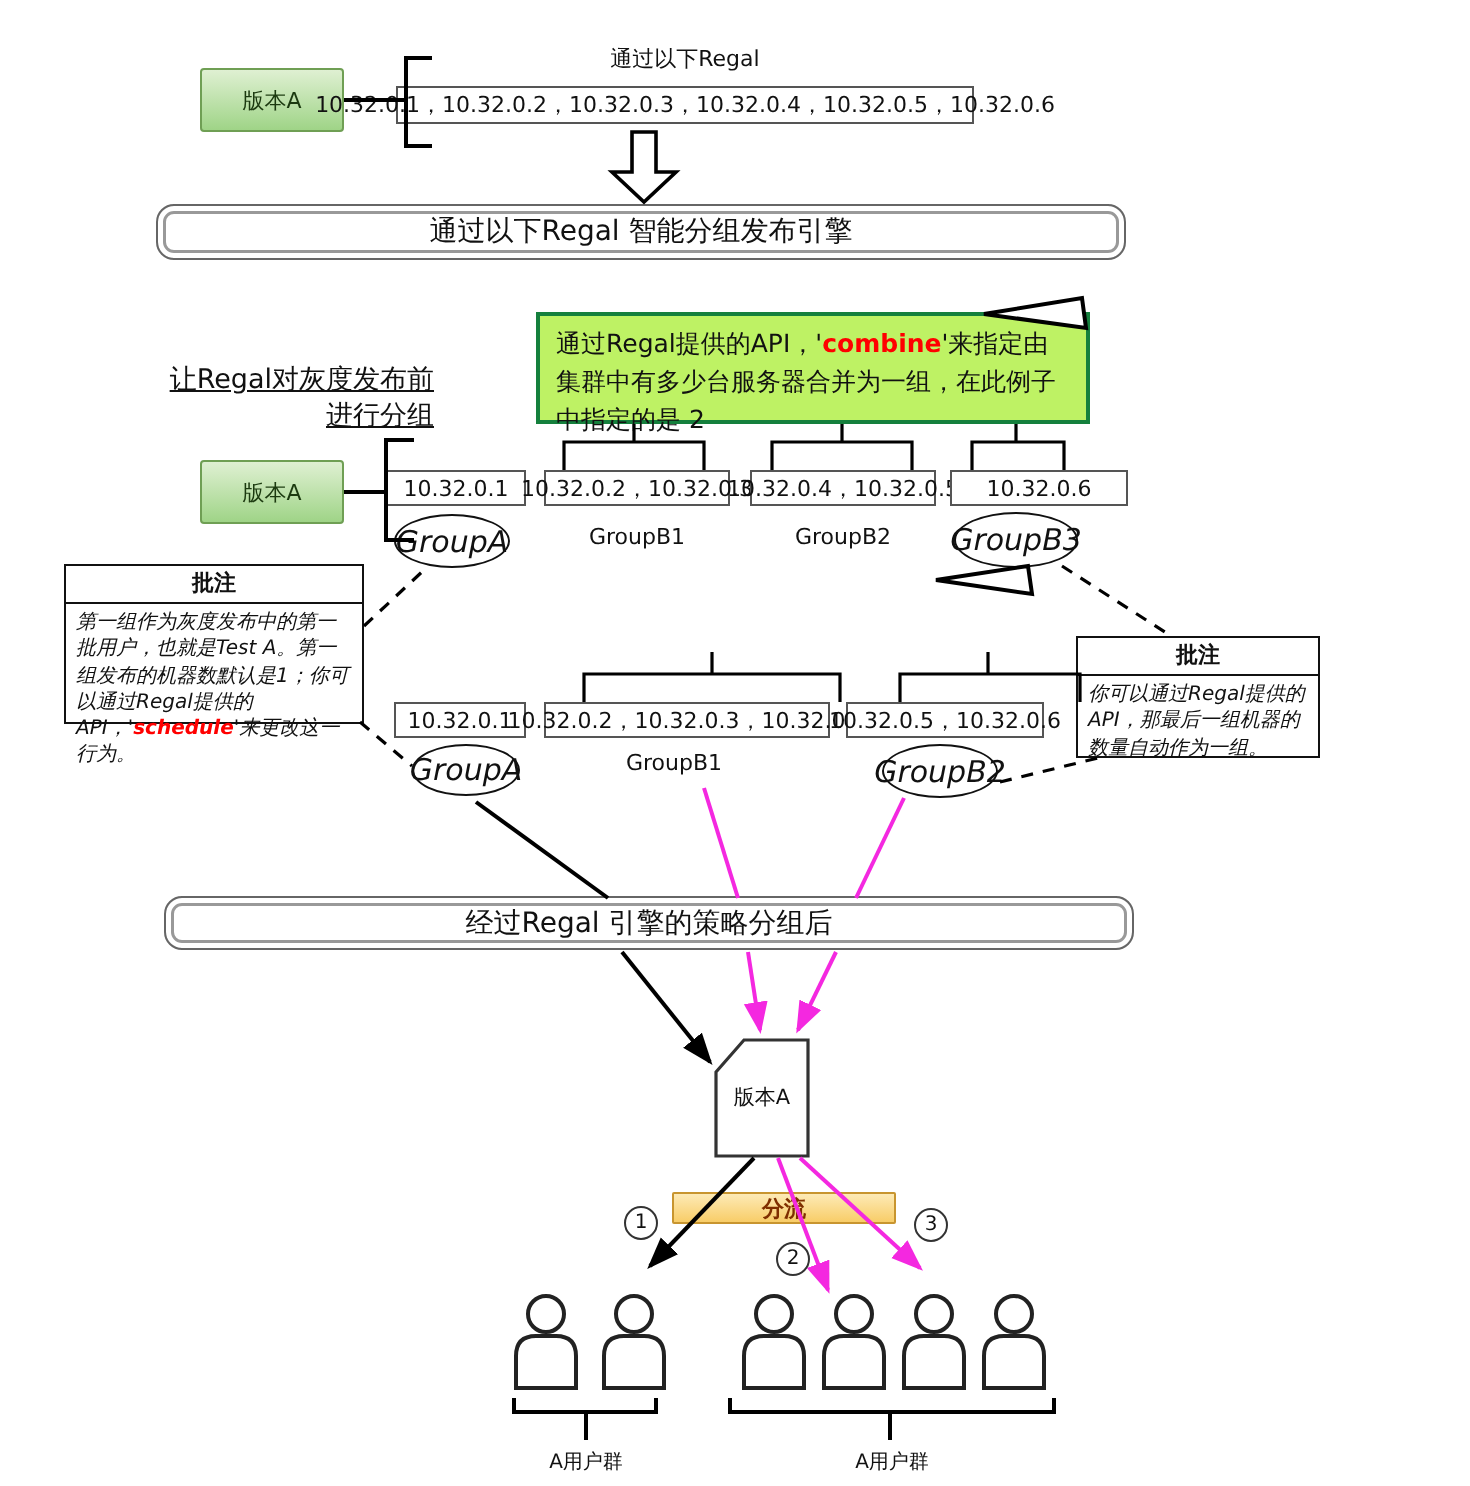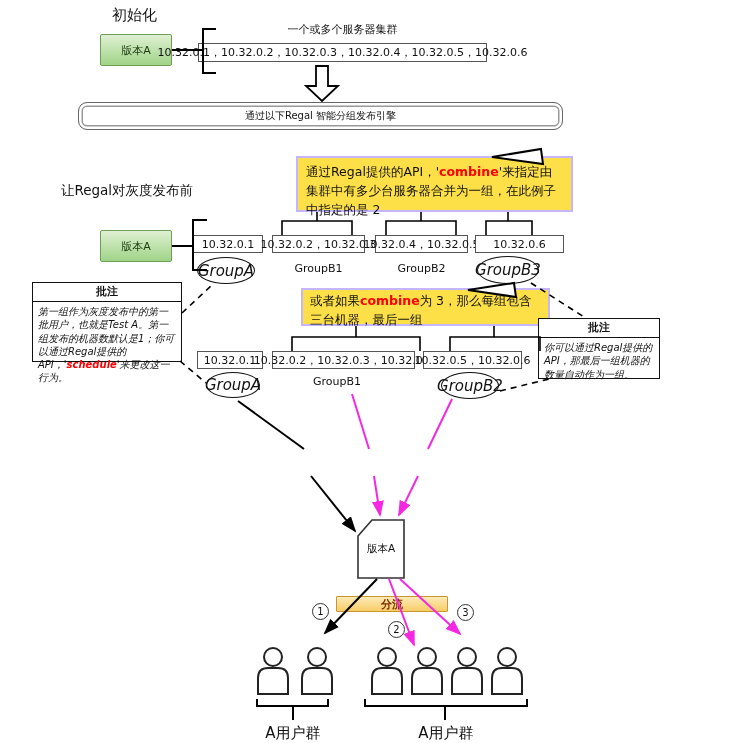--- a/index.html
+++ b/index.html
@@ -5,34 +5,34 @@
   * { box-sizing: border-box; margin: 0; padding: 0; }
   html,body { background:#fff; }
   body { font-family: "DejaVu Sans", sans-serif; color:#111; }
   .canvas { position:relative; width:735px; height:743px; background:#fff; overflow:hidden; }
   .abs { position:absolute; }
   .lyr { z-index:2; }
   svg.overlay { position:absolute; left:0; top:0; z-index:4; pointer-events:none; }
 
   .plain-label { font-size:11px; text-align:center; color:#111; }
   .title { font-size:15px; color:#111; }
-  .heading { font-size:13.5px; text-align:center; line-height:1.35; color:#111; }
+  .heading { font-size:13.5px; text-align:right; line-height:1.35; color:#111;text-decoration:underline; }
 
   .greenbox { width:72px; height:32px; border:1px solid #6f9f54; border-radius:2px;
     background:linear-gradient(#dff0d2,#9fd487); display:flex; align-items:center; justify-content:center;
     font-size:11px; color:#1c3a10; }
 
   .ipbox { border:1px solid #555; background:#fff; display:flex; align-items:center; justify-content:center;
     font-size:11px; white-space:nowrap; }
 
   .engine { border:1px solid #666; border-radius:9px; background:#fff;
     box-shadow: inset 0 0 0 2.5px #fff, inset 0 0 0 4px #999;
-    display:flex; align-items:center; justify-content:center; font-size:10px; }
-
-  .callout { border:2px solid #c4b5fd; background:#fde047; font-size:12.5px; line-height:1.5; color:#111;margin-left:28px; }
+    display:flex; align-items:center; justify-content:center; font-size:14px; }
+
+  .callout { border:2px solid #15803d; background:#bef264; font-size:12.5px; line-height:1.5; color:#111; }
   .callout.c1 { padding:5px 8px; }
   .callout.c2 { padding:2px 7px; }
   .red { color:#ff0000; font-weight:bold; }
 
   .note { border:1.5px solid #111; background:#fff; }
   .note-title { font-size:11px; font-weight:bold; text-align:center; border-bottom:1.5px solid #111; padding:1px 0 2px; }
   .note-body { font-size:10px; line-height:1.33; padding:3px 5px 4px;font-style:italic; }
 
   .ellipse { border:1.5px solid #111; border-radius:50%; background:#fff;
     display:flex; align-items:center; justify-content:center; font-size:15px;font-style:italic; }
@@ -46,39 +46,39 @@
     font-size:11px; font-weight:bold; color:#7f2f00; }
 
   .badge { width:17px; height:17px; border:1.3px solid #333; border-radius:50%; background:#fff;
     display:flex; align-items:center; justify-content:center; font-size:10px; color:#111; }
 
   .people { display:flex; align-items:flex-end; }
   .people.ga { gap:10px; }
   .people.gb { gap:6px; }
   .person { display:block; }
 
-  .userslabel { font-size:15px; text-align:center; }
+  .userslabel { font-size:10px; text-align:center; }
 </style>
 </head>
 <body>
 
 <div class="canvas">
 
-  <div class="abs lyr title" style="left:112px; top:6px; width:120px;">初始化</div>
 
   <div class="abs lyr greenbox" style="left:100px; top:34px;">版本A</div>
 
-  <div class="abs lyr plain-label" style="left:198px; top:22px; width:289px;">一个或多个服务器集群</div>
+  <div class="abs lyr plain-label" style="left:198px; top:22px; width:289px;">通过以下Regal</div>
 
   <div class="abs lyr ipbox" style="left:198px; top:43px; width:289px; height:19px;">10.32.0.1，10.32.0.2，10.32.0.3，10.32.0.4，10.32.0.5，10.32.0.6</div>
 
   <div class="abs lyr engine" style="left:78px; top:102px; width:485px; height:28px;">通过以下Regal 智能分组发布引擎</div>
 
   <div class="abs lyr heading" style="left:37px; top:181px; width:180px;">
     <div>让Regal对灰度发布前</div>
+    <div>进行分组</div>
   </div>
 
   <div class="abs lyr callout c1" style="left:268px; top:156px; width:277px; height:56px;">
     <span>通过Regal提供的API，'</span><span class="red">combine</span><span>'来指定由集群中有多少台服务器合并为一组，在此例子中指定的是 2</span>
   </div>
 
   <div class="abs lyr greenbox" style="left:100px; top:230px;">版本A</div>
 
   <div class="abs lyr ipbox" style="left:193px; top:235px; width:70px;  height:18px;">10.32.0.1</div>
   <div class="abs lyr ipbox" style="left:272px; top:235px; width:93px;  height:18px;">10.32.0.2，10.32.0.3</div>
@@ -90,37 +90,35 @@
   <div class="abs lyr grouplabel" style="left:375px; top:262px; width:93px;">GroupB2</div>
   <div class="abs lyr ellipse" style="left:477px; top:256px; width:62px; height:28px;">GroupB3</div>
 
   <div class="abs lyr note" style="left:32px; top:282px; width:150px; height:80px;">
     <div class="note-title">批注</div>
     <div class="note-body">
       <span>第一组作为灰度发布中的第一批用户，也就是Test A。第一组发布的机器数默认是1；你可以通过Regal提供的API，'</span><span class="red">schedule</span><span>'来更改这一行为。</span>
     </div>
   </div>
 
-  <div class="abs lyr callout c2" style="left:273px; top:288px; width:249px; height:38px;">
-    <span>或者如果</span><span class="red">combine</span><span>为 3，那么每组包含三台机器，最后一组</span>
-  </div>
 
   <div class="abs lyr note" style="left:538px; top:318px; width:122px; height:61px;">
     <div class="note-title">批注</div>
     <div class="note-body">你可以通过Regal提供的API，那最后一组机器的数量自动作为一组。</div>
   </div>
 
   <div class="abs lyr ipbox" style="left:197px; top:351px; width:66px;  height:18px;">10.32.0.1</div>
   <div class="abs lyr ipbox" style="left:272px; top:351px; width:143px; height:18px;">10.32.0.2，10.32.0.3，10.32.0.4</div>
   <div class="abs lyr ipbox" style="left:423px; top:351px; width:99px;  height:18px;">10.32.0.5，10.32.0.6</div>
 
   <div class="abs lyr ellipse" style="left:206px; top:372px; width:54px; height:26px;">GroupA</div>
   <div class="abs lyr grouplabel" style="left:282px; top:375px; width:110px;">GroupB1</div>
   <div class="abs lyr ellipse" style="left:441px; top:372px; width:58px; height:27px;">GroupB2</div>
 
+  <div class="abs lyr engine" style="left:82px; top:448px; width:485px; height:27px;">经过Regal 引擎的策略分组后</div>
 
   <div class="abs lyr doc-label" style="left:358px; top:542px; width:46px; z-index:5;">版本A</div>
 
   <div class="abs lyr splitbar" style="left:336px; top:596px;">分流</div>
 
   <div class="abs lyr badge" style="left:312px; top:603px;">1</div>
   <div class="abs lyr badge" style="left:388px; top:621px;">2</div>
   <div class="abs lyr badge" style="left:457px; top:604px;">3</div>
 
   <div class="abs lyr people ga" style="left:256px; top:647px; height:48px;">

